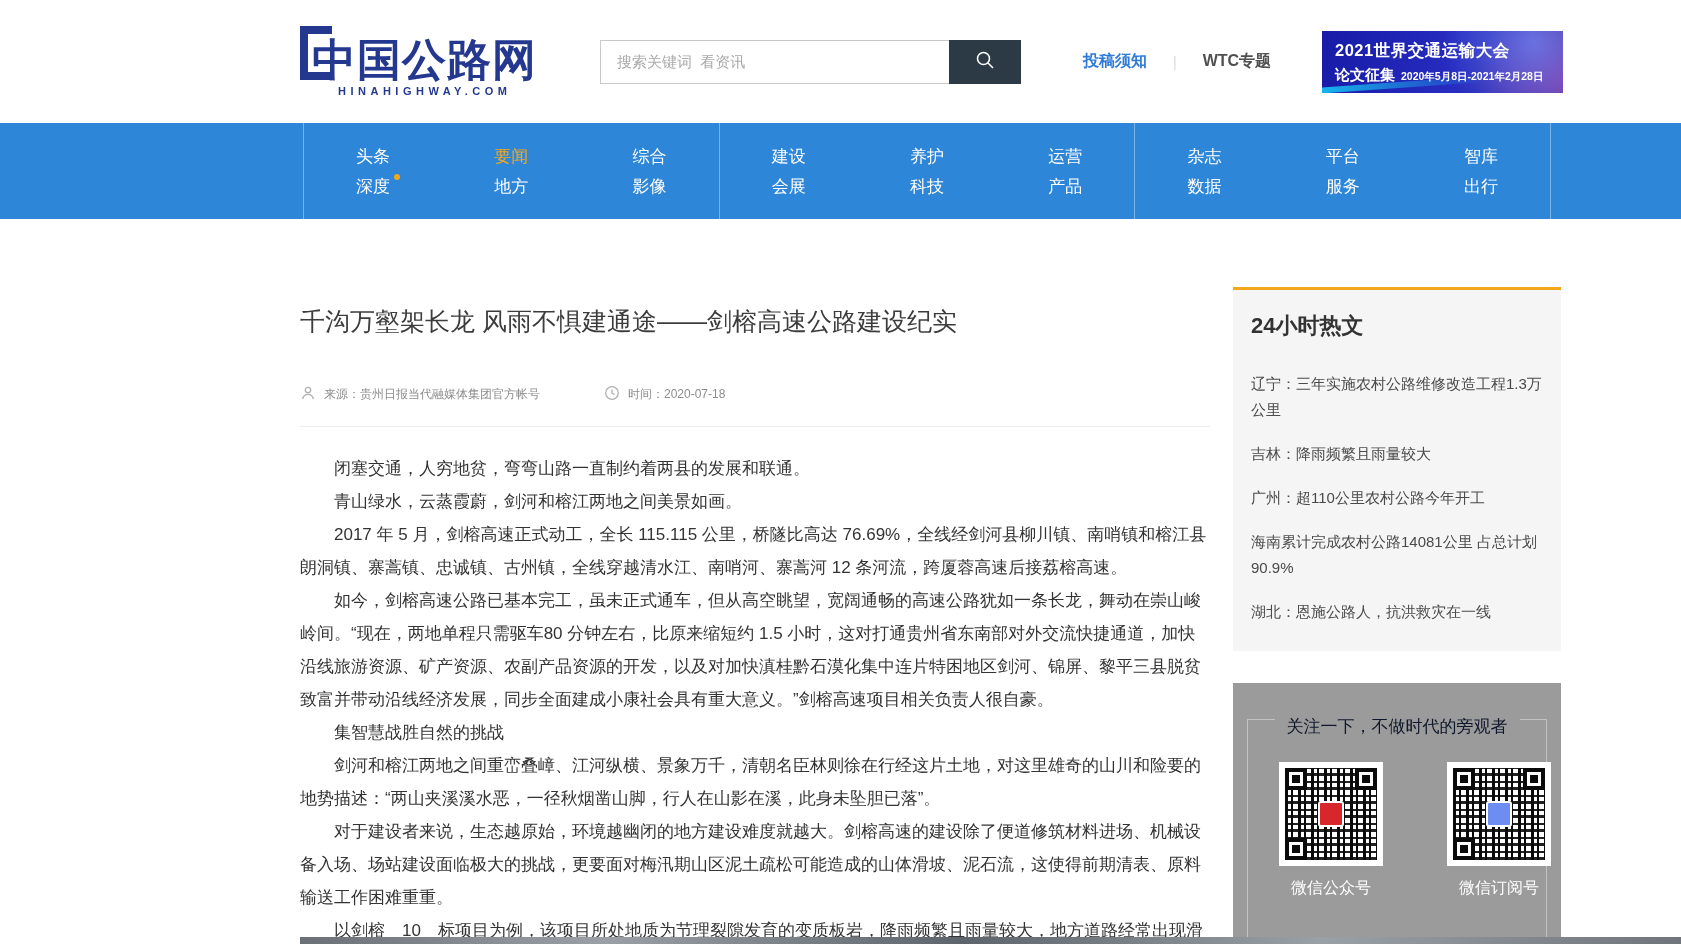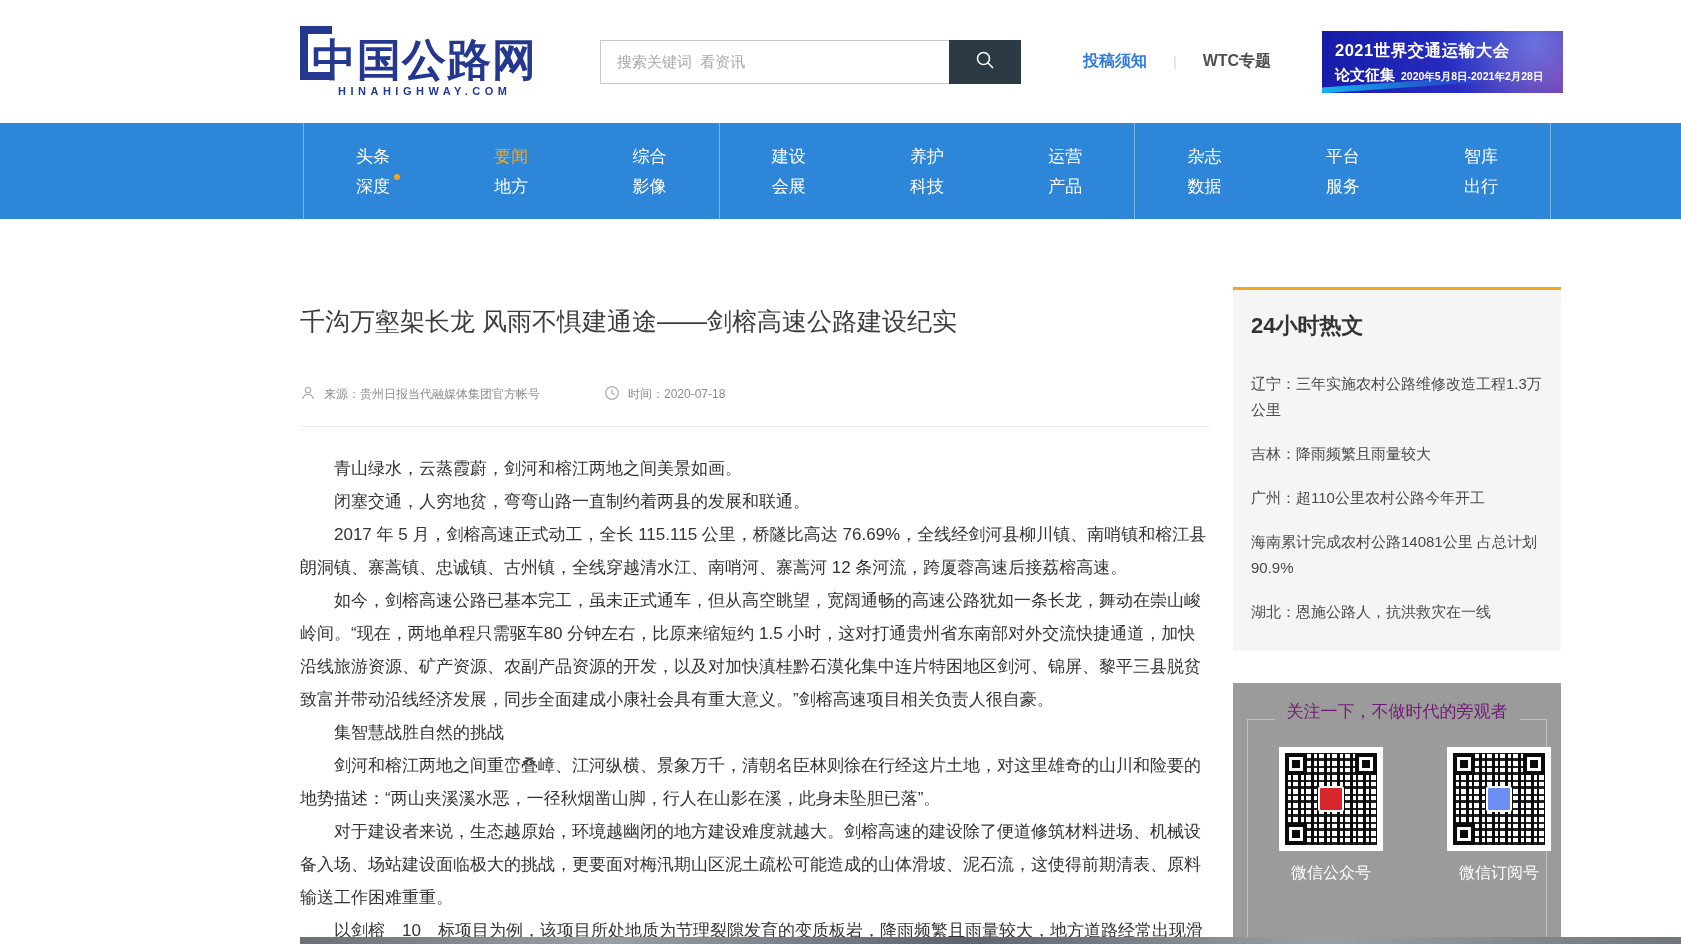--- a/index.html
+++ b/index.html
@@ -70,21 +70,21 @@
   
   .sidebar { width:328px; margin-left:23px; padding-top:68px; }
   .hot-box { background:#f5f5f5; border-top:3px solid var(--hot_accent,#f2a71c); padding:21px 18px 26px; }
   .hot-title { margin:0 0 30px; font-size:22px; font-weight:bold; color:#333; }
   .hot-item { font-size:15px; color:#4a4a4a; line-height:26px; margin-bottom:18px; cursor:pointer; }
   .hot-item:last-child { margin-bottom:0; }
 
   .qr-panel { margin-top:32px; height:270px; background:var(--qr_panel_bg,#9b9b9b); position:relative; text-align:center; }
   .qr-frame { position:absolute; top:36px; left:14px; right:14px; bottom:14px; border:1px solid #c3c3c3; }
   .qr-title { position:relative; z-index:1; display:inline-block; background:var(--qr_panel_bg,#9b9b9b);
-      padding:0 12px; margin-top:17px; color:#701a75; font-size:17px; }
+      padding:0 12px; margin-top:32px; color:#0f172a; font-size:17px; }
   .qr-row { position:relative; z-index:1; display:flex; justify-content:center; gap:28px; margin-top:24px; }
   .qr-item { display:flex; flex-direction:column; align-items:center;padding-left:36px; }
   .qr-box { width:104px; height:104px; background:#fff; padding:6px; }
   .qr-pattern { width:92px; height:92px; position:relative; background-color:#fff;
       background-image:
         repeating-linear-gradient(0deg, rgba(10,10,10,.9) 0 3px, transparent 3px 7px, rgba(10,10,10,.9) 7px 9px, transparent 9px 14px),
         repeating-linear-gradient(90deg, #0a0a0a 0 3px, transparent 3px 6px, #0a0a0a 6px 8px, transparent 8px 13px); }
   .qr-f { position:absolute; width:22px; height:22px; border:4px solid #0a0a0a; background:#fff; }
   .qr-f::after { content:""; position:absolute; inset:3px; background:#0a0a0a; }
   .qr-f.tl { top:0; left:0; } .qr-f.tr { top:0; right:0; } .qr-f.bl { bottom:0; left:0; }
@@ -211,22 +211,22 @@
           <svg width="16" height="16" viewBox="0 0 16 16" fill="none" stroke="#b0b0b0" stroke-width="1.3">
             <circle cx="8" cy="8" r="6.3"></circle>
               <path d="M8 4.5V8l2.6 1.6"></path>
           </svg>
         </span>
         <span>时间：2020-07-18</span>
       </div>
     </div>
 
     <div class="article-body">
+      <p>闭塞交通，人穷地贫，弯弯山路一直制约着两县的发展和联通。</p>
       <p>青山绿水，云蒸霞蔚，剑河和榕江两地之间美景如画。</p>
-      <p>闭塞交通，人穷地贫，弯弯山路一直制约着两县的发展和联通。</p>
       <p>2017 年 5 月，剑榕高速正式动工，全长 115.115 公里，桥隧比高达 76.69%，全线经剑河县柳川镇、南哨镇和榕江县朗洞镇、寨蒿镇、忠诚镇、古州镇，全线穿越清水江、南哨河、寨蒿河 12 条河流，跨厦蓉高速后接荔榕高速。</p>
       <p>如今，剑榕高速公路已基本完工，虽未正式通车，但从高空眺望，宽阔通畅的高速公路犹如一条长龙，舞动在崇山峻岭间。“现在，两地单程只需驱车80 分钟左右，比原来缩短约 1.5 小时，这对打通贵州省东南部对外交流快捷通道，加快沿线旅游资源、矿产资源、农副产品资源的开发，以及对加快滇桂黔石漠化集中连片特困地区剑河、锦屏、黎平三县脱贫致富并带动沿线经济发展，同步全面建成小康社会具有重大意义。”剑榕高速项目相关负责人很自豪。</p>
       <p>集智慧战胜自然的挑战</p>
       <p>剑河和榕江两地之间重峦叠嶂、江河纵横、景象万千，清朝名臣林则徐在行经这片土地，对这里雄奇的山川和险要的地势描述：“两山夹溪溪水恶，一径秋烟凿山脚，行人在山影在溪，此身未坠胆已落”。</p>
       <p>对于建设者来说，生态越原始，环境越幽闭的地方建设难度就越大。剑榕高速的建设除了便道修筑材料进场、机械设备入场、场站建设面临极大的挑战，更要面对梅汛期山区泥土疏松可能造成的山体滑坡、泥石流，这使得前期清表、原料输送工作困难重重。</p>
       <p>以剑榕　10　标项目为例，该项目所处地质为节理裂隙发育的变质板岩，降雨频繁且雨量较大，地方道路经常出现滑</p>
     </div>
   </div>
 
   <div class="sidebar">

